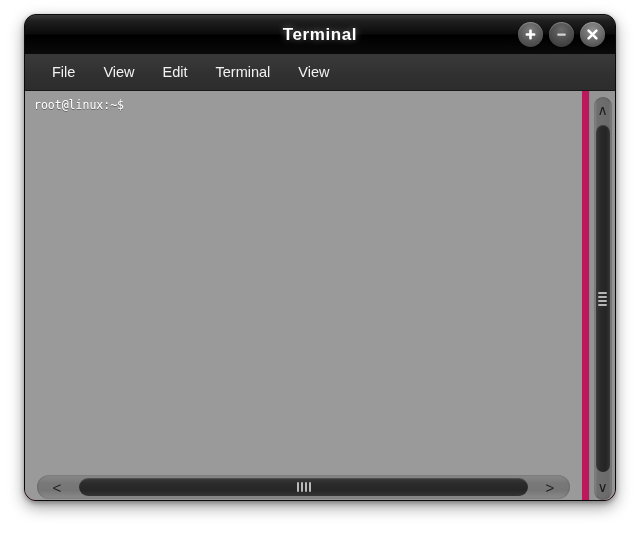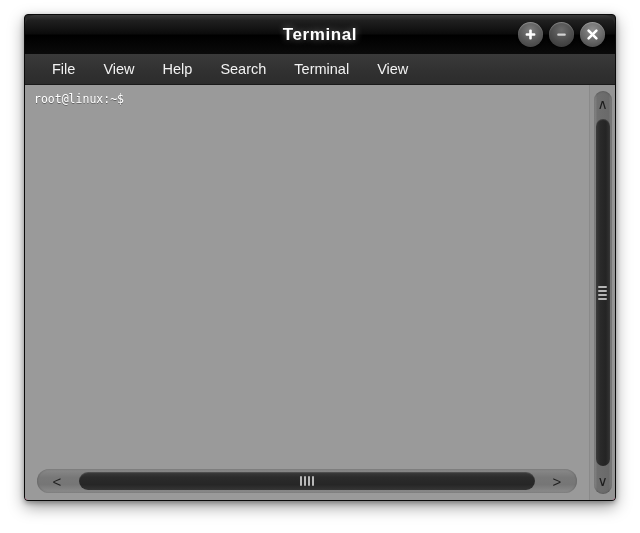--- a/index.html
+++ b/index.html
@@ -21,21 +21,21 @@
     background: #ffffff;
   }
 
   
   .window {
     position: absolute;
     left: 24px;
     top: 14px;
     width: 592px;
     height: 487px;
-    border-radius: 4px;
+    border-radius: 12px;
     background: #2b2b2b;
     box-shadow: 0 6px 16px rgba(0,0,0,0.38),
                 0 2px 5px rgba(0,0,0,0.30);
     overflow: hidden;
     border: 1px solid #0a0a0a;
     box-sizing: border-box;
   }
 
   
   .titlebar {
@@ -94,21 +94,21 @@
     background: radial-gradient(circle at 50% 32%, #6b6b6b 0%, #4a4a4a 55%, #323232 100%);
     color: #cfcfcf;
   }
   .ctrl-close {
     background: radial-gradient(circle at 50% 32%, #909090 0%, #666666 55%, #424242 100%);
   }
   .ctrl svg { display: block; }
 
   
   .menubar {
-    height: 31px;
+    height: 37px;
     background: linear-gradient(to bottom, #3a3a3a 0%, #313131 55%, #2c2c2c 100%);
     display: flex;
     align-items: center;
     padding-left: 14px;
     border-bottom: 1px solid #1a1a1a;
     box-sizing: border-box;
   }
   .menu-item {
     color: #f2f2f2;
     font-size: 14.5px;
@@ -118,20 +118,21 @@
     user-select: none;
     border-radius: 3px;
   }
 
   
   .win-body {
     position: relative;
     height: calc(100% - 70px);
     background: #be185d;
     display: flex;
+    gap: 7px;
   }
   .term-area {
     position: relative;
     flex: 1;
     background: #9a9a9a;
     overflow: hidden;
     padding: 7px 0 0 9px;
     box-sizing: border-box;
   }
   .term-line {
@@ -289,22 +290,21 @@
             </g>
           </svg>
         </div>
 
       </div>
     </div>
 
     <div class="menubar">
       <div class="menu-item">File</div>
       <div class="menu-item">View</div>
-      <div class="menu-item">Help</div>
-      <div class="menu-item">Search</div>
+      <div class="menu-item">Edit</div>
       <div class="menu-item">Terminal</div>
       <div class="menu-item">View</div>
     </div>
 
     <div class="win-body">
 
       <div class="term-area">
         <div class="term-line">root@linux:~$</div>
 
         <div class="hscroll">

